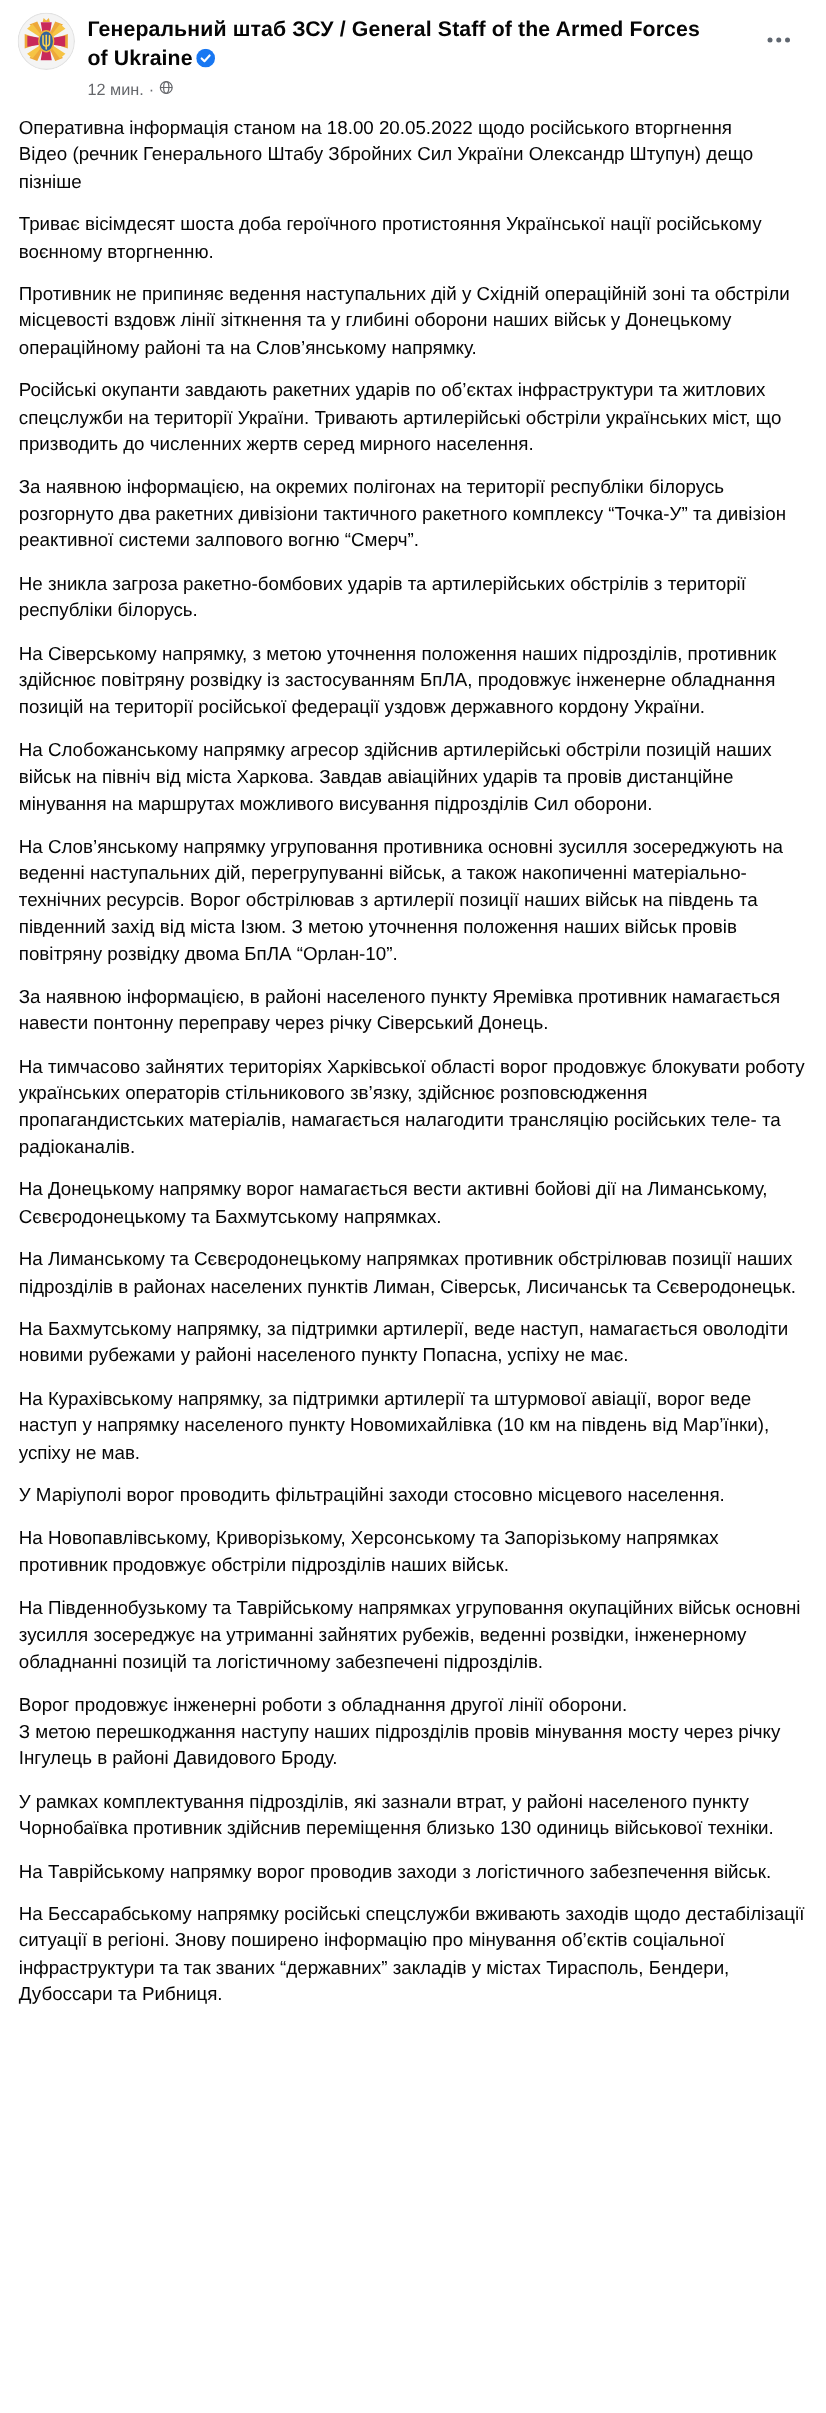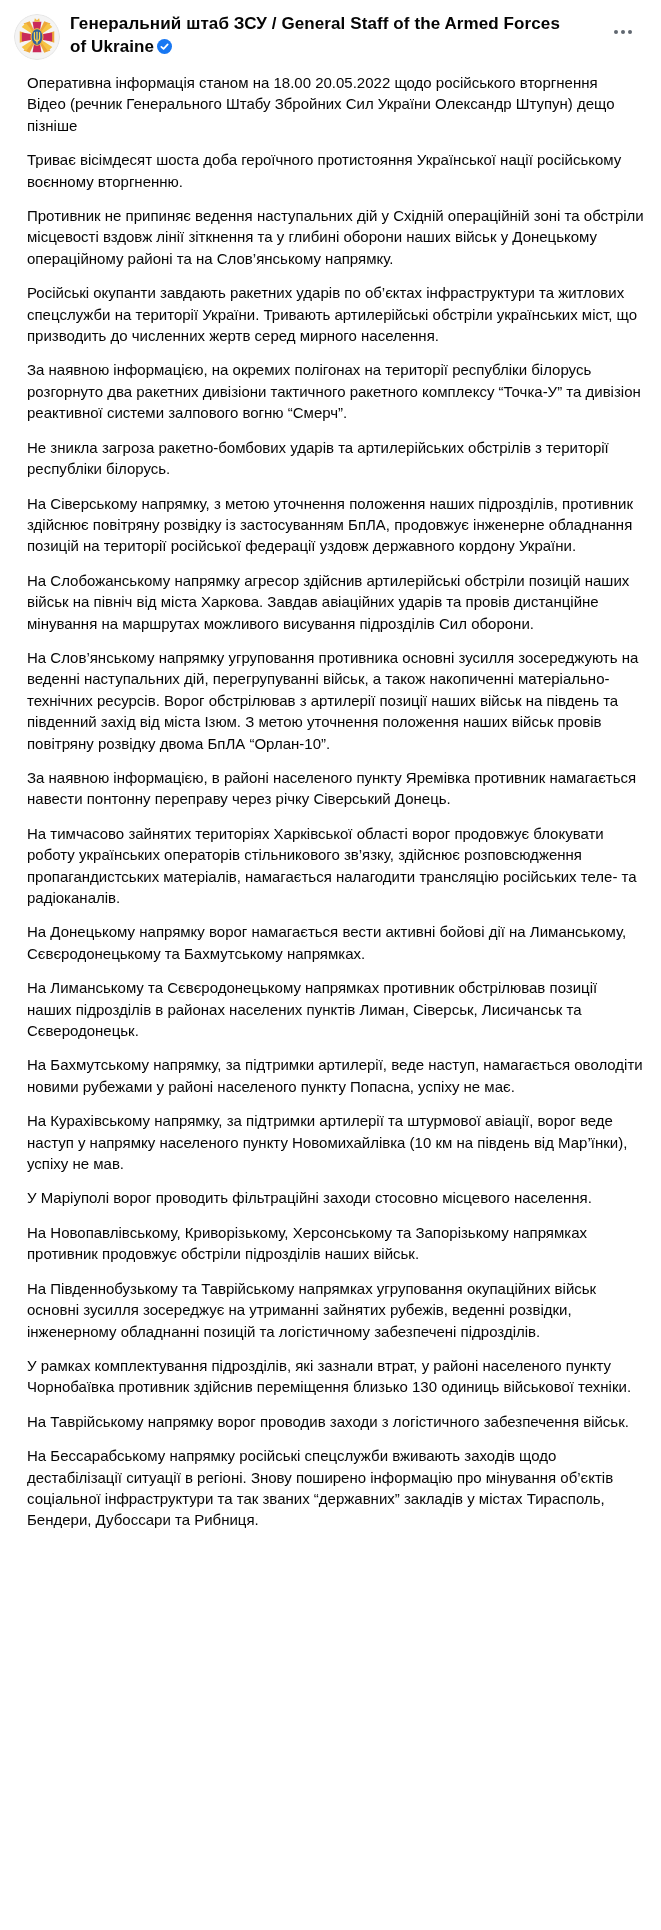--- a/index.html
+++ b/index.html
@@ -15,21 +15,21 @@
     -webkit-font-smoothing: antialiased;
   }
   .post-card {
     position: relative;
     width: 661px;
     background: #ffffff;
   }
   
   .post-header {
     display: flex;
-    align-items: flex-end;
+    align-items: flex-start;
     padding: 10px 16px 0 14px;
   }
   .avatar-wrap {
     flex: 0 0 auto;
     width: 46px;
     height: 46px;
     border-radius: 50%;
     overflow: hidden;
     cursor: pointer;
   }
@@ -81,21 +81,20 @@
     height: 4px;
     border-radius: 50%;
     background: #606770;
   }
   
   .post-body {
     padding: 12px 16px 14px 15px;
     font-size: 15px;
     line-height: 21.4px;
     color: #050505;
-    margin-left: 12px;
   }
   .post-body p {
     margin: 0 0 13px 0;
     white-space: pre-line;
   }
   .post-body p:last-child { margin-bottom: 0; }
 </style>
 </head>
 <body>
 
@@ -137,20 +136,31 @@
       </svg>
     </div>
 
     <div class="header-info">
       <div class="page-name-line">
         <span class="name-text">Генеральний штаб ЗСУ / General Staff of the Armed Forces of Ukraine</span><span class="badge"><svg viewBox="0 0 16 16" width="15" height="15">
               <circle cx="8" cy="8" r="8" fill="#1877f2"></circle>
               <path d="M4.6 8.3 L7 10.6 L11.4 5.7" stroke="#ffffff" stroke-width="1.8" fill="none" stroke-linecap="round" stroke-linejoin="round"></path>
             </svg></span>
       </div>
+      <div class="meta-line">
+        <span class="ts">12 мин.</span>
+        <span>·</span>
+        <span class="globe"><svg viewBox="0 0 16 16" width="12" height="12">
+              <g stroke="#65676B" fill="none" stroke-width="1.3">
+                <circle cx="8" cy="8" r="6.3"></circle>
+                <ellipse cx="8" cy="8" rx="2.8" ry="6.3"></ellipse>
+                <path d="M1.7 8 H14.3"></path>
+              </g>
+            </svg></span>
+      </div>
     </div>
 
     <div class="more-button">
       <i></i>
         <i></i>
         <i></i>
     </div>
   </header>
 
   <div class="post-body">
@@ -166,18 +176,20 @@
     <p>На Слов’янському напрямку угруповання противника основні зусилля зосереджують на веденні наступальних дій, перегрупуванні військ, а також накопиченні матеріально-технічних ресурсів. Ворог обстрілював з артилерії позиції наших військ на південь та південний захід від міста Ізюм. З метою уточнення положення наших військ провів повітряну розвідку двома БпЛА “Орлан-10”.</p>
     <p>За наявною інформацією, в районі населеного пункту Яремівка противник намагається навести понтонну переправу через річку Сіверський Донець.</p>
     <p>На тимчасово зайнятих територіях Харківської області ворог продовжує блокувати роботу українських операторів стільникового зв’язку, здійснює розповсюдження пропагандистських матеріалів, намагається налагодити трансляцію російських теле- та радіоканалів.</p>
     <p>На Донецькому напрямку ворог намагається вести активні бойові дії на Лиманському, Сєвєродонецькому та Бахмутському напрямках.</p>
     <p>На Лиманському та Сєвєродонецькому напрямках противник обстрілював позиції наших підрозділів в районах населених пунктів Лиман, Сіверськ, Лисичанськ та Сєверодонецьк.</p>
     <p>На Бахмутському напрямку, за підтримки артилерії, веде наступ, намагається оволодіти новими рубежами у районі населеного пункту Попасна, успіху не має.</p>
     <p>На Курахівському напрямку, за підтримки артилерії та штурмової авіації, ворог веде наступ у напрямку населеного пункту Новомихайлівка (10 км на південь від Мар’їнки), успіху не мав.</p>
     <p>У Маріуполі ворог проводить фільтраційні заходи стосовно місцевого населення.</p>
     <p>На Новопавлівському, Криворізькому, Херсонському та Запорізькому напрямках противник продовжує обстріли підрозділів наших військ.</p>
     <p>На Південнобузькому та Таврійському напрямках угруповання окупаційних військ основні зусилля зосереджує на утриманні зайнятих рубежів, веденні розвідки, інженерному обладнанні позицій та логістичному забезпечені підрозділів.</p>
+    <p>Ворог продовжує інженерні роботи з обладнання другої лінії оборони.
+З метою перешкоджання наступу наших підрозділів провів мінування мосту через річку Інгулець в районі Давидового Броду.</p>
     <p>У рамках комплектування підрозділів, які зазнали втрат, у районі населеного пункту Чорнобаївка противник здійснив переміщення близько 130 одиниць військової техніки.</p>
     <p>На Таврійському напрямку ворог проводив заходи з логістичного забезпечення військ.</p>
     <p>На Бессарабському напрямку російські спецслужби вживають заходів щодо дестабілізації ситуації в регіоні. Знову поширено інформацію про мінування об’єктів соціальної інфраструктури та так званих “державних” закладів у містах Тирасполь, Бендери, Дубоссари та Рибниця.</p>
   </div>
 
 </article>
 
 </body></html>

